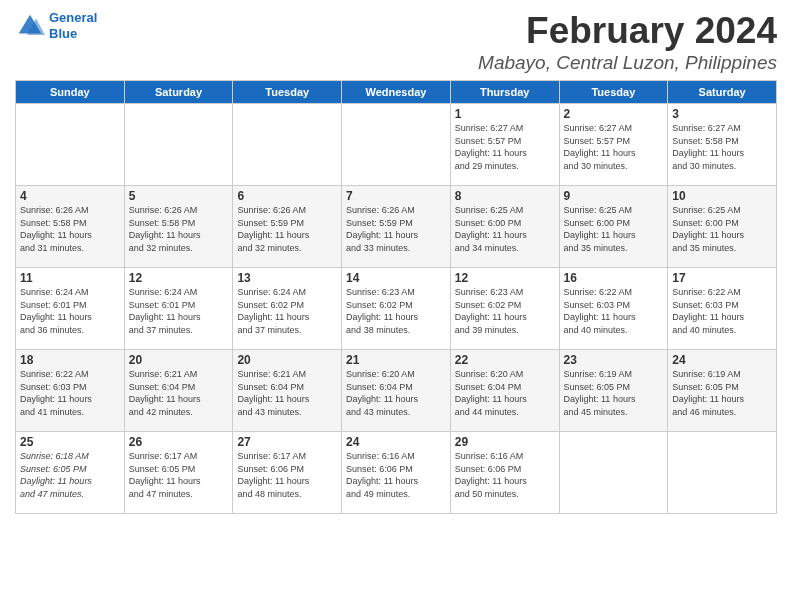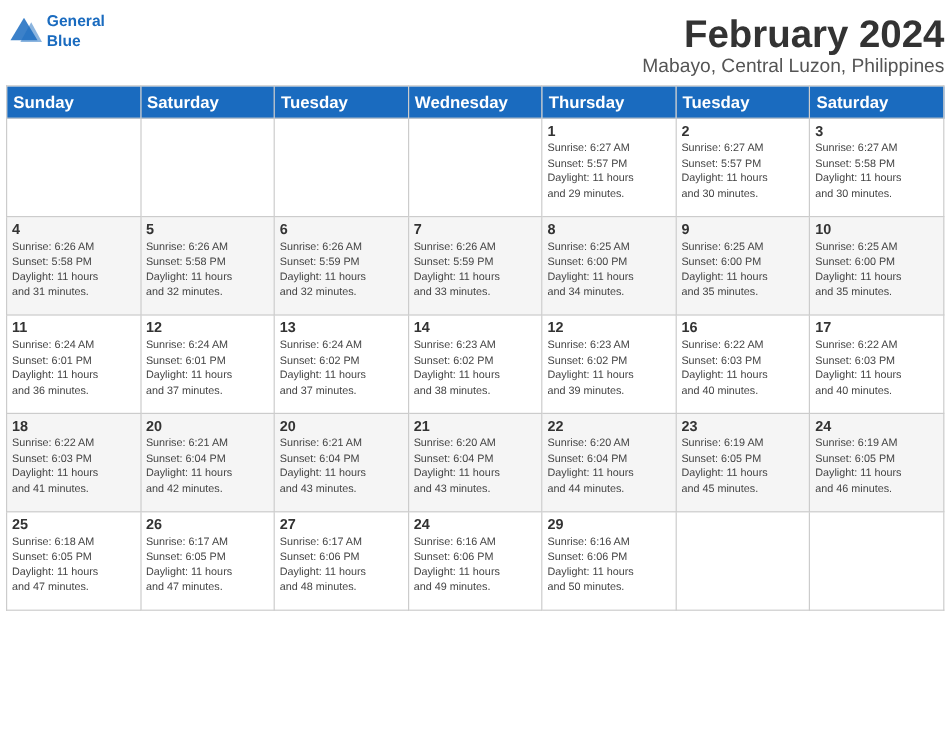--- a/index.html
+++ b/index.html
@@ -5,21 +5,21 @@
     * { margin: 0; padding: 0; box-sizing: border-box; }
     body {
       font-family: Arial, sans-serif;
       background: #fff;
       width: 792px;
       height: 612px;
       overflow: hidden;
     }
     .page {
       width: 792px;
-      padding: 10px 5px;
+      padding: 10px 15px;
     }
     .header-logo {
       display: flex;
       align-items: flex-start;
       justify-content: space-between;
     }
     .logo {
       display: flex;
       align-items: center;
       gap: 4px;
@@ -32,40 +32,41 @@
     }
     .logo-blue { color: #1a6bbf; }
     .logo-icon {
       width: 30px;
       height: 30px;
     }
     .title-block {
       text-align: right;
     }
     .month-title {
-      font-size: 32px;
+      font-size: 37px;
       font-weight: bold;
       color: #333;
     }
     .subtitle {
-      font-size: 16px;
+      font-size: 19px;
       color: #555;
+      font-style: italic;
     }
     .calendar {
       width: 100%;
       border-collapse: collapse;
       margin-top: 6px;
       font-size: 10px;
     }
     .calendar th {
       background: #1a6bbf;
       color: #fff;
-      text-align: left;
+      text-align: center;
       padding: 5px 5px;
-      font-size: 14px;
+      font-size: 11px;
       border: 1px solid #ccc;
     }
     .calendar td {
       border: 1px solid #ccc;
       vertical-align: top;
       padding: 3px 4px;
       width: calc(100%/7);
       height: 82px;
       color: #333;
     }
@@ -301,21 +302,21 @@
             <span class="day-num">24</span>
             <div class="day-detail" style="white-space: pre-line;">Sunrise: 6:19 AM
 Sunset: 6:05 PM
 Daylight: 11 hours
 and 46 minutes.</div>
           </td>
         </tr>
         <tr class="row-white">
           <td>
             <span class="day-num">25</span>
-            <div class="day-detail" style="white-space: pre-line;">Sunrise: 6:18 AM
+            <div class="day-detail" style="white-space: pre-line; font-style: italic;">Sunrise: 6:18 AM
 Sunset: 6:05 PM
 Daylight: 11 hours
 and 47 minutes.</div>
           </td>
           <td>
             <span class="day-num">26</span>
             <div class="day-detail" style="white-space: pre-line;">Sunrise: 6:17 AM
 Sunset: 6:05 PM
 Daylight: 11 hours
 and 47 minutes.</div>

